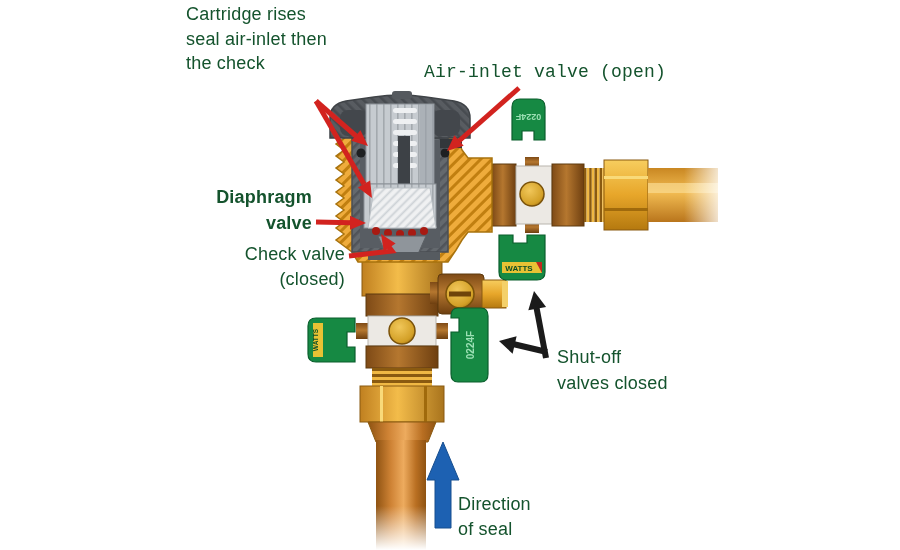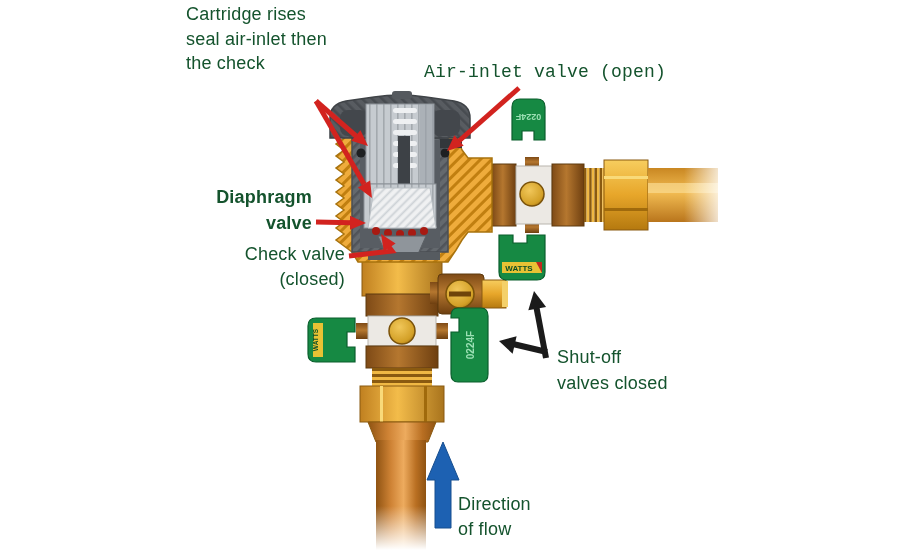--- a/index.html
+++ b/index.html
@@ -273,16 +273,16 @@
     <span class="ln">(closed)</span>
   </div>
 
   <div class="lbl" id="shutoff-label">
     <span class="ln">Shut-off</span>
     <span class="ln">valves closed</span>
   </div>
 
   <div class="lbl" id="direction-label">
     <span class="ln">Direction</span>
-    <span class="ln">of flow</span>
+    <span class="ln">of seal</span>
   </div>
 
 </div>
 
 </body></html>

